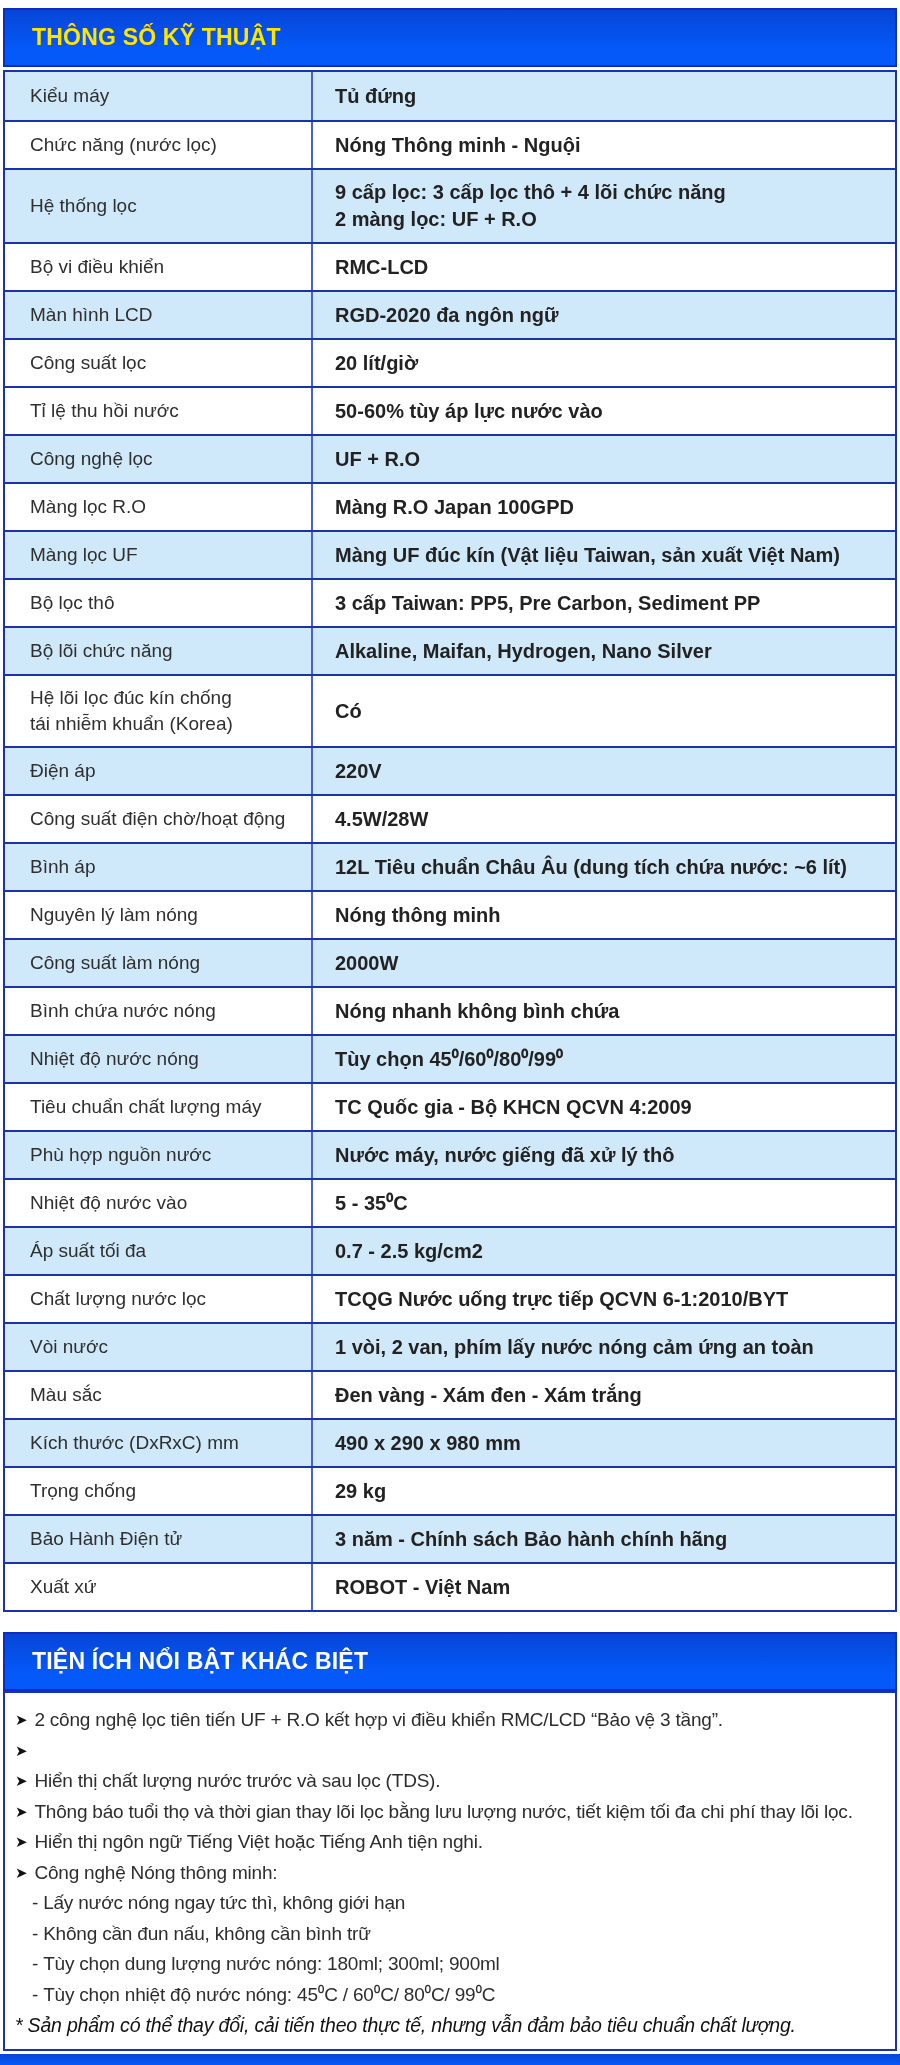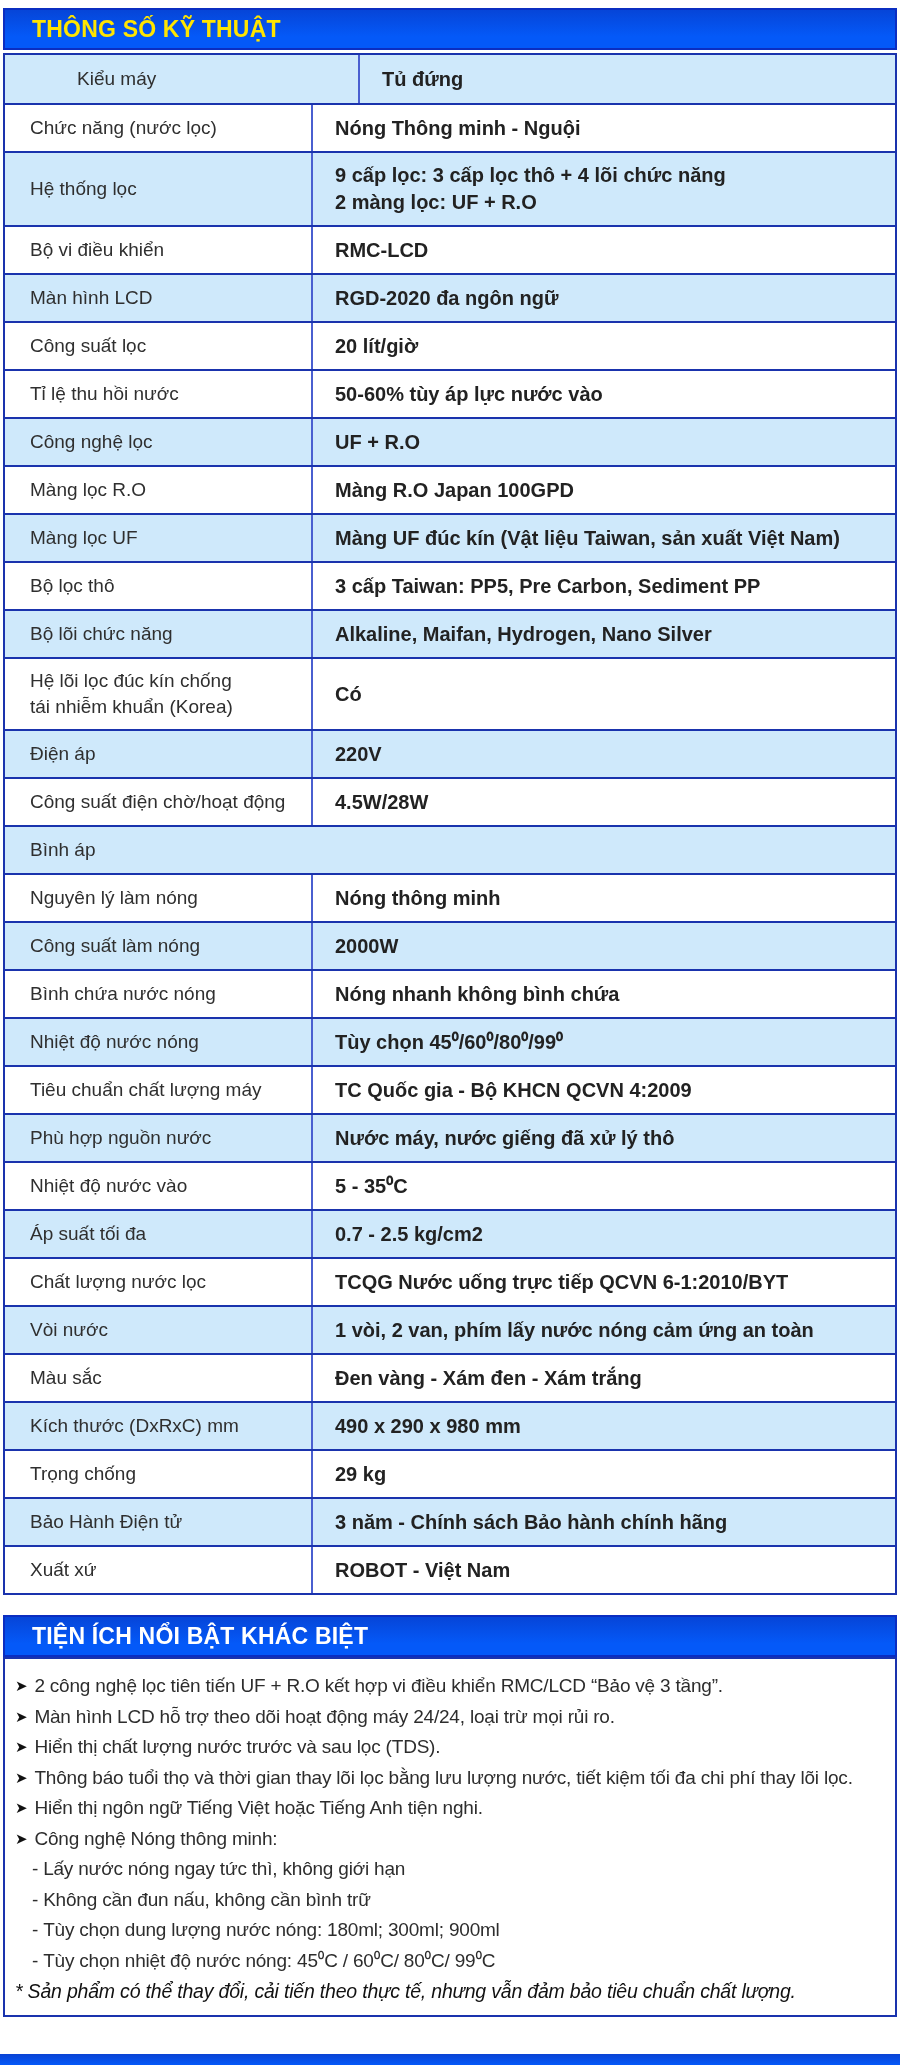--- a/index.html
+++ b/index.html
@@ -13,42 +13,42 @@
     --text-dark:#222222;
   }
   *{box-sizing:border-box;margin:0;padding:0;}
   html,body{background:#ffffff;}
   body{
     width:900px;height:2065px;overflow:hidden;position:relative;
     font-family:"Liberation Sans", sans-serif;
   }
   .page{padding:8px 3px 0 3px;}
   .section-header{
-    height:42px;
+    height:59px;
     background:linear-gradient(180deg,var(--header-top) 0%,var(--header-bottom) 70%);
     border:2px solid #0b2ec1;
     display:flex;align-items:center;
     padding-left:27px;
   }
   .section-header .hdr-title{
     font-weight:bold;font-size:23px;letter-spacing:0.2px;
   }
   .hdr-yellow{color:var(--title-yellow);}
   .hdr-white{color:#ffffff;}
   .spec-table{
     margin-top:3px;
     border:2px solid var(--border-navy);
     background:#fff;
   }
   .row{
     display:flex;align-items:stretch;
     border-top:2px solid var(--border-navy);
     min-height:48px;
   }
-  .row:first-child{border-top:none;padding-left:47px;}
+  .row:first-child{border-top:none;}
   .row.light{background:var(--row-light);}
   .row.white{background:var(--row-white);}
   .cell{display:flex;align-items:center;white-space:pre-line;}
   .cell.label{
     width:306px;flex:0 0 306px;
     padding:9px 8px 9px 25px;
     font-size:19px;color:#2f2f2f;line-height:26px;
   }
   .cell.value{
     flex:1;
@@ -147,20 +147,21 @@
       <div class="row light">
         <div class="cell label">Điện áp</div>
         <div class="cell value">220V</div>
       </div>
       <div class="row white">
         <div class="cell label">Công suất điện chờ/hoạt động</div>
         <div class="cell value">4.5W/28W</div>
       </div>
       <div class="row light">
         <div class="cell label">Bình áp</div>
+        <div class="cell value">12L Tiêu chuẩn Châu Âu (dung tích chứa nước: ~6 lít)</div>
       </div>
       <div class="row white">
         <div class="cell label">Nguyên lý làm nóng</div>
         <div class="cell value">Nóng thông minh</div>
       </div>
       <div class="row light">
         <div class="cell label">Công suất làm nóng</div>
         <div class="cell value">2000W</div>
       </div>
       <div class="row white">
@@ -222,21 +223,20 @@
   </div>
 
   <div class="features-box">
     <div>
         <div class="feature-line">
           <span class="bullet">➤</span>
           <span>2 công nghệ lọc tiên tiến UF + R.O kết hợp vi điều khiển RMC/LCD “Bảo vệ 3 tầng”.</span>
         </div>
         <div class="feature-line">
           <span class="bullet">➤</span>
-          <span>Màn hình LCD hỗ trợ theo dõi hoạt động máy 24/24, loại trừ mọi rủi ro.</span>
         </div>
         <div class="feature-line">
           <span class="bullet">➤</span>
           <span>Hiển thị chất lượng nước trước và sau lọc (TDS).</span>
         </div>
         <div class="feature-line">
           <span class="bullet">➤</span>
           <span>Thông báo tuổi thọ và thời gian thay lõi lọc bằng lưu lượng nước, tiết kiệm tối đa chi phí thay lõi lọc.</span>
         </div>
         <div class="feature-line">

